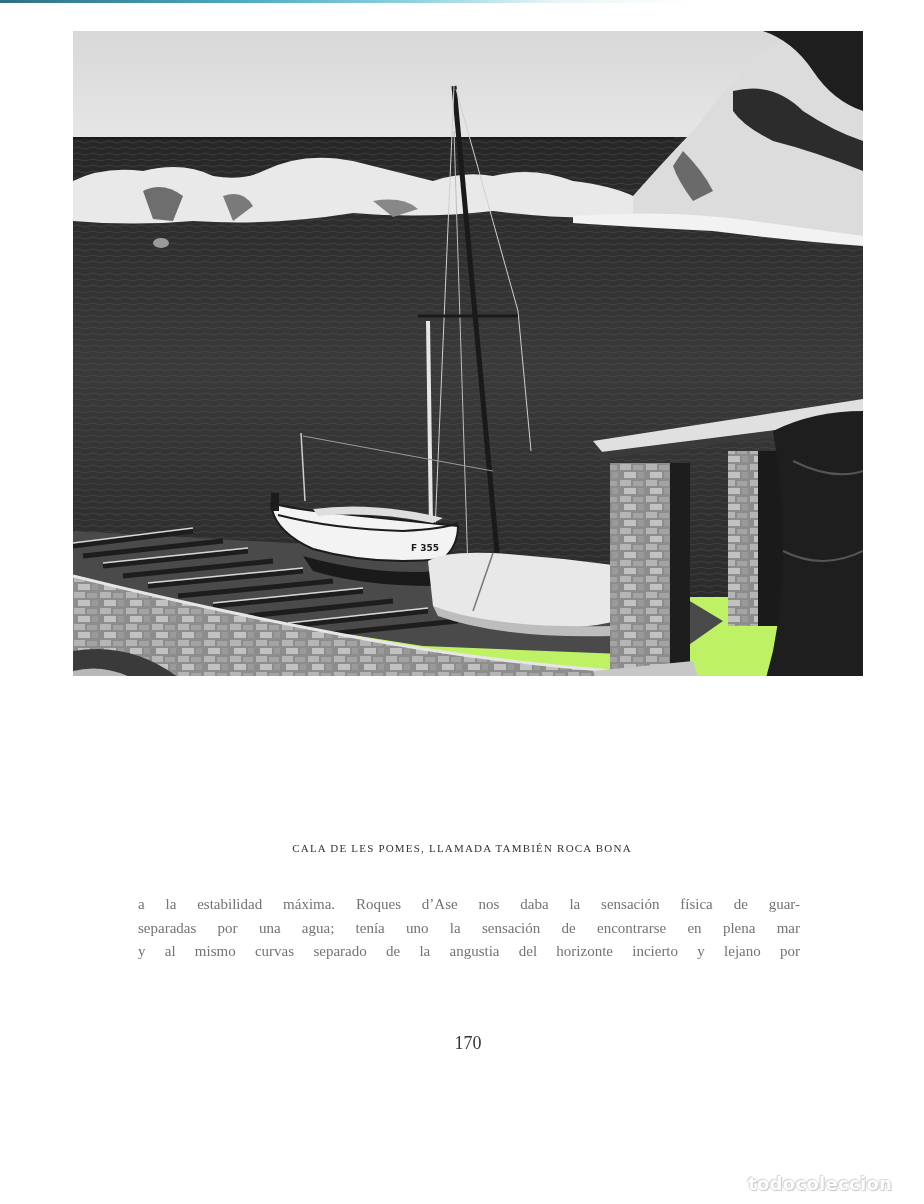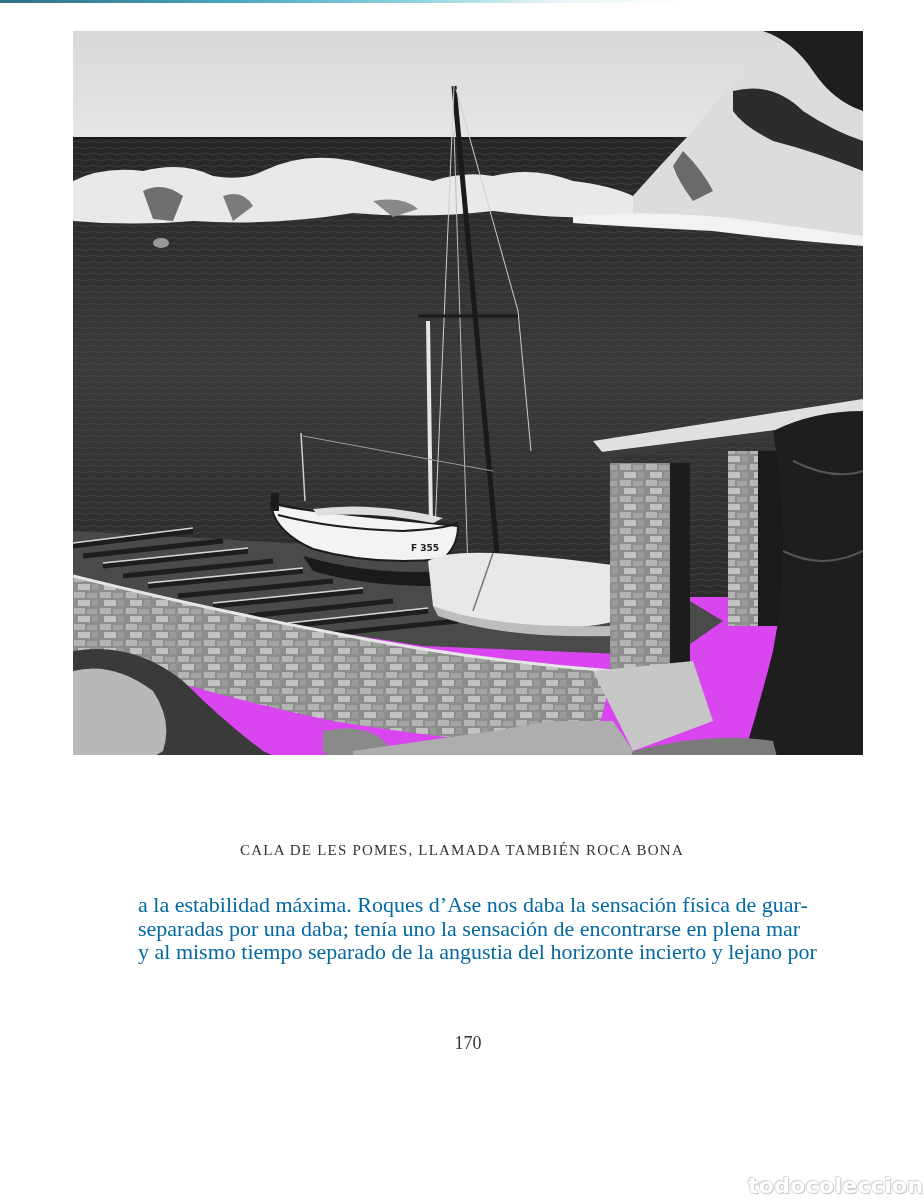--- a/index.html
+++ b/index.html
@@ -7,42 +7,42 @@
       width: 924px; height: 1204px; position: relative; overflow: hidden;
       background: #ffffff;
       font-family: "Liberation Serif", "DejaVu Serif", serif;
       color: #1c1c1c;
     }
     .top-strip {
       position: absolute; left: 0; top: 0; width: 924px; height: 3px;
       background: linear-gradient(90deg, #2f6f82 0%, #49a8bd 25%, #8fd3df 45%, #e8f4f6 60%, #ffffff 75%);
     }
     .photo {
-      position: absolute; left: 73px; top: 31px; width: 790px; height: 724px;
-      overflow: hidden; background: #d946ef;
+      position: absolute; left: 73px; top: 31px; width: 790px; height: 645px;
+      overflow: hidden; background: #bef264;
     }
     .photo svg { display: block; }
     .caption {
       position: absolute; left: 0; top: 842px; width: 924px; text-align: center;
-      font-size: 15px; letter-spacing: 1.2px; color: #333;
+      font-size: 11px; letter-spacing: 1.2px; color: #333;
       font-variant: small-caps; text-transform: uppercase;
     }
     .body-text {
       position: absolute; left: 138px; top: 893px; width: 662px;
-      font-size: 22px; line-height: 23.5px; color: #0369a1;
+      font-size: 15px; line-height: 23.5px; color: #737373;
       text-align: justify;
     }
     .body-text .line { display: block; text-align: justify; text-align-last: justify; white-space: nowrap; }
     .page-number {
       position: absolute; left: 0; top: 1033px; width: 936px; text-align: center;
       font-size: 18px; color: #333;
     }
     .watermark {
       position: absolute; left: 748px; top: 1173px;
-      font-family: "DejaVu Sans", sans-serif; font-weight: bold; font-size: 22px;
+      font-family: "DejaVu Sans", sans-serif; font-weight: bold; font-size: 18px;
       color: #ffffff; letter-spacing: 0.3px;
       text-shadow: 0 0 1px #bdbdbd, 0 0 2px #cfcfcf, 1px 1px 1px #c8c8c8, -1px -1px 1px #dcdcdc;
     }
   </style>
 </head>
 <body>
 
 <div class="top-strip"></div>
 
 <div class="photo">
@@ -158,19 +158,19 @@
     <path d="M420 740 L480 730 L500 789 L420 789 Z" fill="#9c9c9c"></path>
     <path d="M400 740 L410 770 L395 789 Z" fill="#111"></path>
     <path d="M560 720 Q640 700 700 710 L720 789 L540 789 Z" fill="#7a7a7a"></path>
   </svg>
 </div>
 
 <div class="caption">CALA DE LES POMES, LLAMADA TAMBIÉN ROCA BONA</div>
 
 <div class="body-text">
   <span class="line">a la estabilidad máxima. Roques d’Ase nos daba la sensación física de guar-</span>
-  <span class="line">separadas por una daba; tenía uno la sensación de encontrarse en plena mar</span>
-  <span class="line">y al mismo tiempo separado de la angustia del horizonte incierto y lejano por</span>
+  <span class="line">separadas por una agua; tenía uno la sensación de encontrarse en plena mar</span>
+  <span class="line">y al mismo curvas separado de la angustia del horizonte incierto y lejano por</span>
 </div>
 
 <div class="page-number">170</div>
 
 <div class="watermark">todocoleccion</div>
 
 </body></html>

